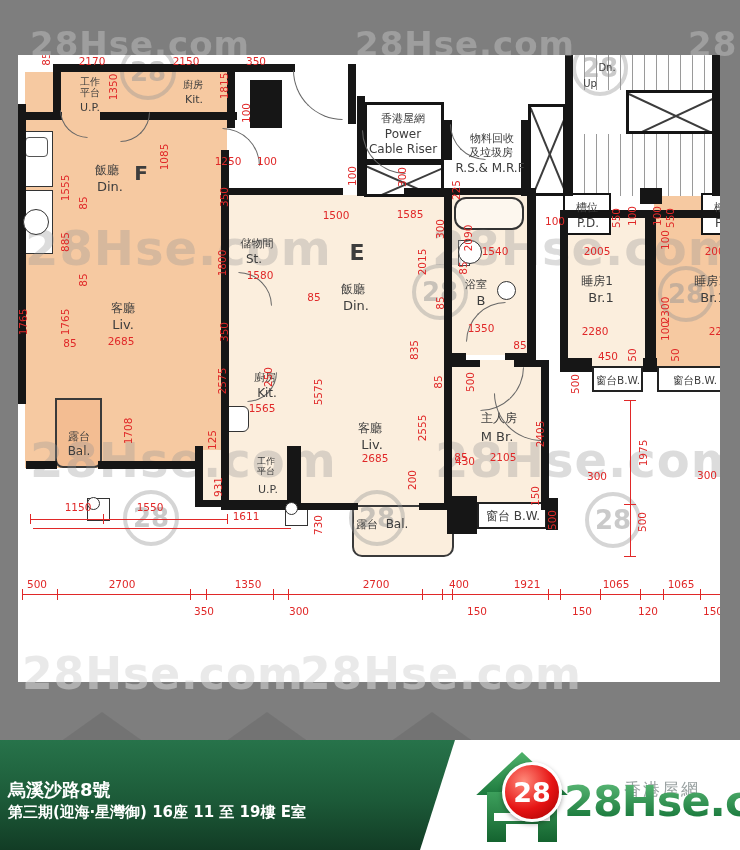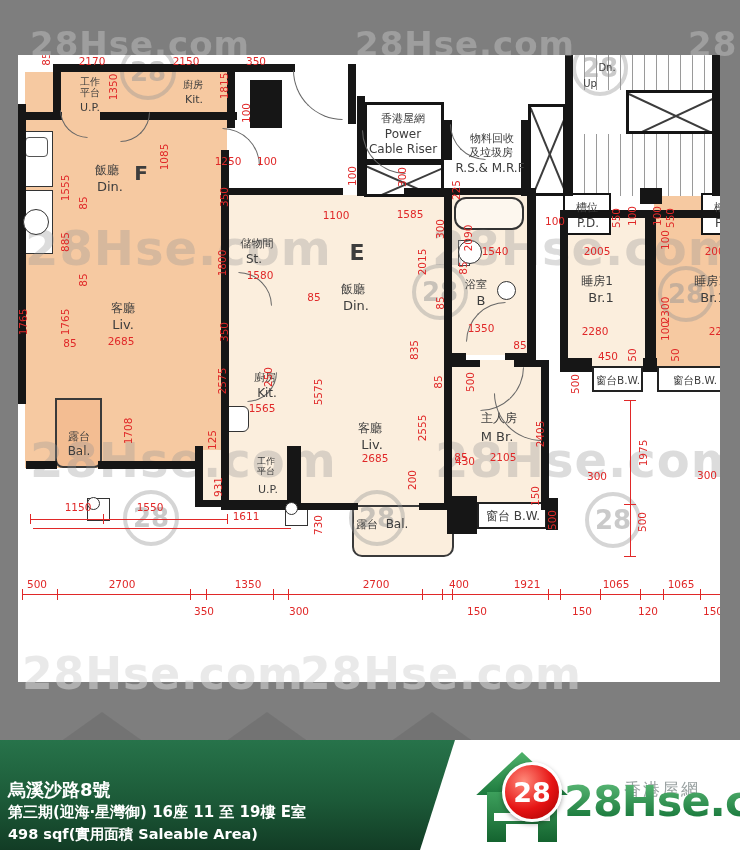--- a/index.html
+++ b/index.html
@@ -257,21 +257,21 @@
     <div class="dim" style="left: 204px; top: 208px; transform: translate(-50%, -50%) rotate(-90deg);">1800</div>
     <div class="dim" style="left: 242px; top: 220px; transform: translate(-50%, -50%);">1580</div>
     <div class="dim" style="left: 296px; top: 242px; transform: translate(-50%, -50%);">85</div>
     <div class="dim" style="left: 300px; top: 337px; transform: translate(-50%, -50%) rotate(-90deg);">5575</div>
     <div class="dim" style="left: 250px; top: 322px; transform: translate(-50%, -50%) rotate(-90deg);">250</div>
     <div class="dim" style="left: 244px; top: 353px; transform: translate(-50%, -50%);">1565</div>
     <div class="dim" style="left: 357px; top: 403px; transform: translate(-50%, -50%);">2685</div>
     <div class="dim" style="left: 404px; top: 373px; transform: translate(-50%, -50%) rotate(-90deg);">2555</div>
     <div class="dim" style="left: 394px; top: 425px; transform: translate(-50%, -50%) rotate(-90deg);">200</div>
     <div class="dim" style="left: 300px; top: 470px; transform: translate(-50%, -50%) rotate(-90deg);">730</div>
-    <div class="dim" style="left: 318px; top: 160px; transform: translate(-50%, -50%);">1100</div>
+    <div class="dim" style="left: 318px; top: 160px; transform: translate(-50%, -50%);">1500</div>
     <div class="dim" style="left: 392px; top: 159px; transform: translate(-50%, -50%);">1585</div>
     <div class="dim" style="left: 334px; top: 121px; transform: translate(-50%, -50%) rotate(-90deg);">100</div>
     <div class="dim" style="left: 384px; top: 122px; transform: translate(-50%, -50%) rotate(-90deg);">300</div>
     <div class="dim" style="left: 422px; top: 174px; transform: translate(-50%, -50%) rotate(-90deg);">300</div>
     <div class="dim" style="left: 404px; top: 207px; transform: translate(-50%, -50%) rotate(-90deg);">2015</div>
     <div class="dim" style="left: 422px; top: 248px; transform: translate(-50%, -50%) rotate(-90deg);">85</div>
     <div class="dim" style="left: 396px; top: 295px; transform: translate(-50%, -50%) rotate(-90deg);">835</div>
     <div class="dim" style="left: 420px; top: 327px; transform: translate(-50%, -50%) rotate(-90deg);">85</div>
     <div class="dim" style="left: 438px; top: 135px; transform: translate(-50%, -50%) rotate(-90deg);">225</div>
     <div class="dim" style="left: 450px; top: 183px; transform: translate(-50%, -50%) rotate(-90deg);">2090</div>
@@ -329,21 +329,20 @@
     <div class="wmt" style="left: 22px; top: 648px; font-size: 44px; color: rgba(215, 215, 215, 0.55);">28Hse.com</div>
     <div class="wmt" style="left: 300px; top: 648px; font-size: 44px; color: rgba(215, 215, 215, 0.55);">28Hse.com</div>
     <div class="hse" style="left: 62px; top: 712px; width: 80px; height: 55px; background: rgb(111, 111, 111); clip-path: polygon(50% 0px, 100% 52%, 80% 52%, 80% 100%, 20% 100%, 20% 52%, 0px 52%);"></div>
     <div class="hse" style="left: 227px; top: 712px; width: 80px; height: 55px; background: rgb(111, 111, 111); clip-path: polygon(50% 0px, 100% 52%, 80% 52%, 80% 100%, 20% 100%, 20% 52%, 0px 52%);"></div>
     <div class="hse" style="left: 392px; top: 712px; width: 80px; height: 55px; background: rgb(111, 111, 111); clip-path: polygon(50% 0px, 100% 52%, 80% 52%, 80% 100%, 20% 100%, 20% 52%, 0px 52%);"></div>
   </div>
 
 <div id="footer" style="z-index: 5;">
   <div class="ft" id="f-addr">烏溪沙路8號</div>
   <div class="ft" id="f-phase">第三期(迎海‧星灣御) 16座 11 至 19樓 E室</div>
-  <div class="ft" id="f-area">498 sqf(實用面積 Saleable Area)</div>
   <div id="wedge">
     <div id="house">
       <div class="roof"></div>
       <div class="hbody"></div>
       <div class="hslot"></div>
       <div class="hdoor"></div>
     </div>
     <div id="badge28">28</div>
     <div id="tagline">香港屋網</div>
     <div id="brandname">28Hse.com</div>

